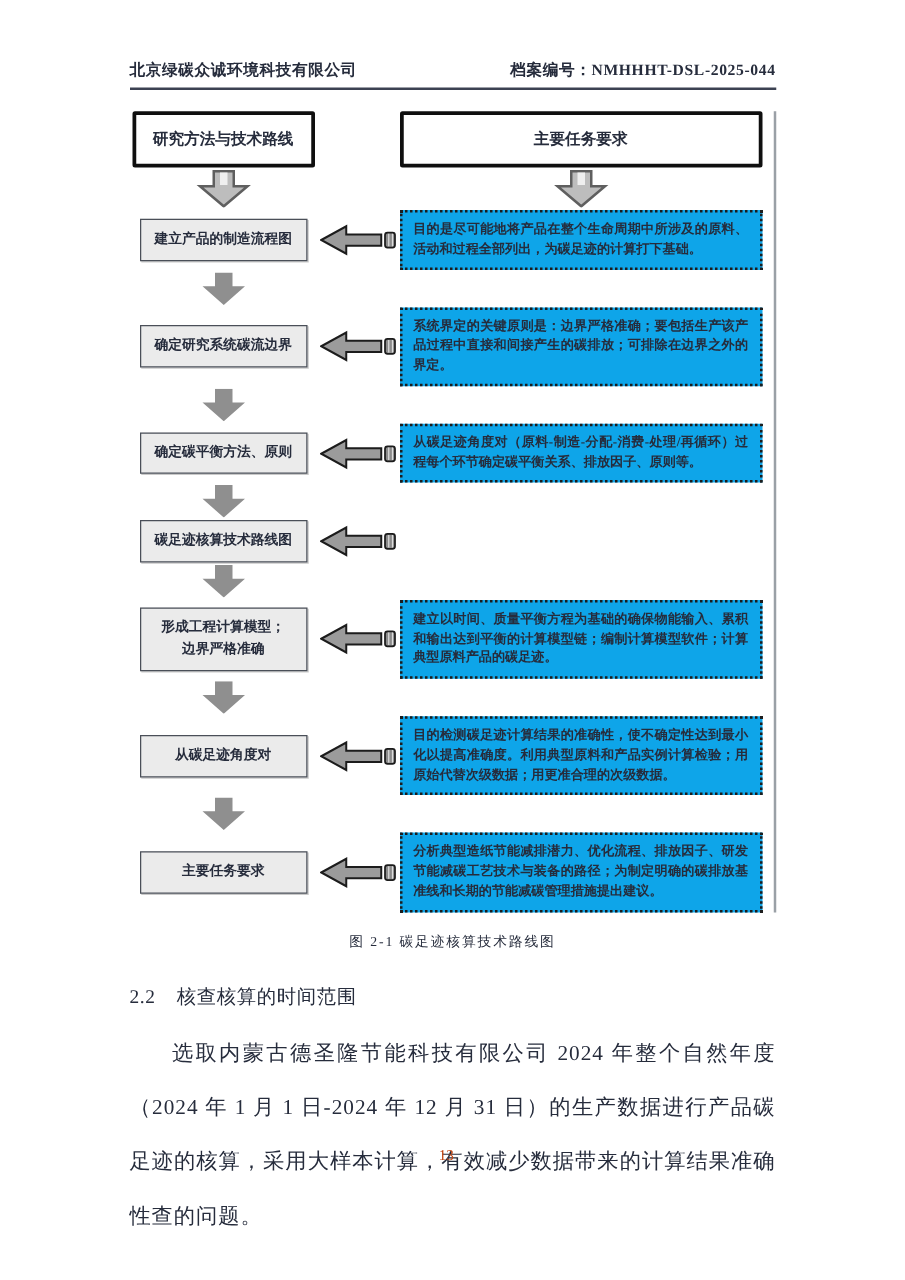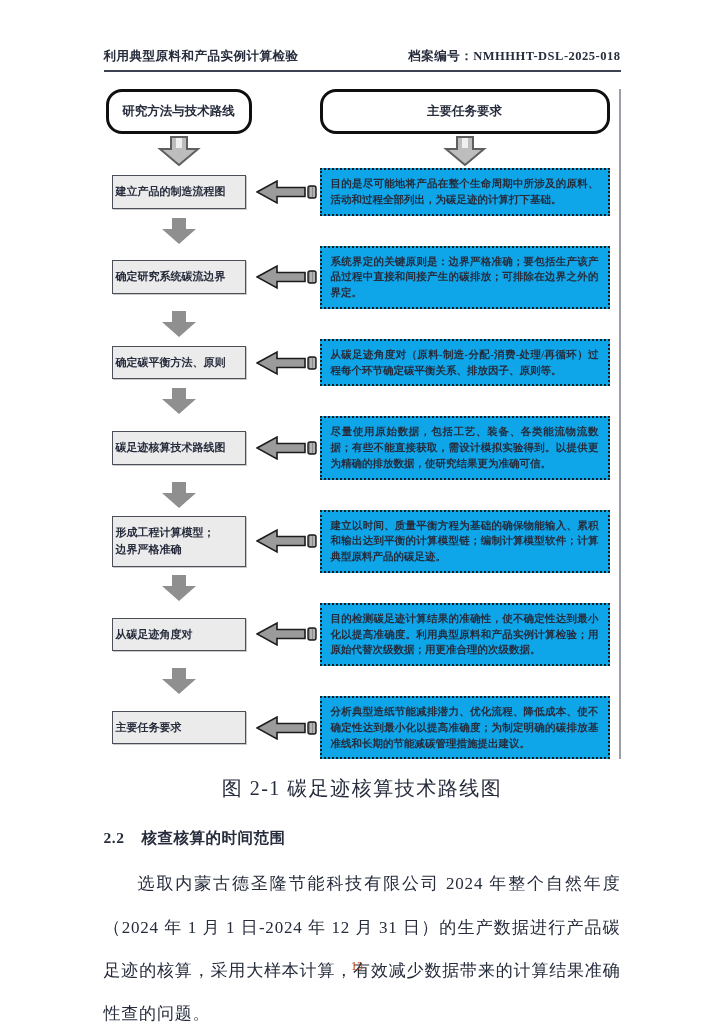--- a/index.html
+++ b/index.html
@@ -33,21 +33,21 @@
     padding-right: 9px;
     border-right: 2px solid #9aa0a6;
   }
   .fig-row { display: flex; align-items: center; }
   .col-step  { width: 150px; display: flex; justify-content: center; flex-shrink: 0; }
   .col-arrow { width: 66px;  display: flex; justify-content: center; align-items: center; flex-shrink: 0; }
   .col-task  { flex: 1; display: flex; justify-content: center; }
 
   .title-box {
     border: 3px solid #0f0f0f;
-    border-radius: 16px;
+    border-radius: 2px;
     background: #ffffff;
     font-weight: bold;
     font-size: 12.5px;
     text-align: center;
     padding: 11px 6px;
     width: 100%;
   }
   .col-step .title-box { width: 146px; }
   .col-task .title-box { width: 100%; font-family: Liberation Mono, monospace; }
 
@@ -56,46 +56,47 @@
   .arrow-svg { display: block; }
 
   .step-box {
     width: 134px;
     border: 1.5px solid #4a4f58;
     background: #ebebeb;
     box-shadow: 1px 1px 0 #c9c9c9;
     font-weight: bold;
     font-size: 11px;
     line-height: 1.6;
+    text-align: center;
     padding: 7px 3px;
     white-space: pre-line;
   }
   .task-box {
     width: 100%;
     border: 2px dotted #1d1d1d;
     background: #0ea5e9;
     font-weight: bold;
     font-size: 10.5px;
     line-height: 1.5;
     padding: 6px 9px;
     text-align: justify;
   }
   .step-row { margin: 0; }
 
   
   .caption {
     text-align: center;
-    font-size: 20px;
+    font-size: 11px;
     margin-top: 16px;
     letter-spacing: 1.5px;
   }
   .section-heading {
     margin-top: 26px;
     font-size: 15.5px;
-    font-weight: bold;
+    font-weight: normal;
     letter-spacing: 0.5px;
   }
   .section-heading .sec-num { margin-right: 17px; }
   .body-paragraph {
     margin-top: 13px;
     font-size: 17px;
     line-height: 2.55;
     text-align: justify;
     text-indent: 2em;
     letter-spacing: 0.8px;
@@ -108,22 +109,22 @@
     font-size: 12px;
     color: #c2410c;
   }
 </style>
 </head>
 <body>
 
 <div class="page">
 
   <div class="doc-header">
-    <span class="company">利用典型原料和产品实例计算检验</span>
-    <span class="archive">档案编号：NMHHHT-DSL-2025-018</span>
+    <span class="company">北京绿碳众诚环境科技有限公司</span>
+    <span class="archive">档案编号：NMHHHT-DSL-2025-044</span>
   </div>
 
   <div class="figure">
 
     <div class="fig-row">
       <div class="col-step">
         <div class="title-box">研究方法与技术路线</div>
       </div>
       <div class="col-arrow"></div>
       <div class="col-task">
@@ -233,23 +234,20 @@
           <div class="step-box">碳足迹核算技术路线图</div>
         </div>
       <div class="col-arrow">
         <svg class="arrow-svg" width="62" height="28" viewBox="0 0 62 28">
           <polygon points="1,14 21,3 21,9.5 49,9.5 49,18.5 21,18.5 21,25" fill="#9b9b9b" stroke="#1c1c1c" stroke-width="1.6"></polygon>
           <rect x="52" y="8" width="8" height="12" rx="2" fill="#8b8b8b" stroke="#1c1c1c" stroke-width="1.4"></rect>
           <line x1="55" y1="9" x2="55" y2="19" stroke="#dcdcdc" stroke-width="1"></line>
           <line x1="58" y1="9" x2="58" y2="19" stroke="#dcdcdc" stroke-width="1"></line>
         </svg>
       </div>
-      <div class="col-task">
-          <div class="task-box">尽量使用原始数据，包括工艺、装备、各类能流物流数据；有些不能直接获取，需设计模拟实验得到。以提供更为精确的排放数据，使研究结果更为准确可信。</div>
-        </div>
     </div>
 
     <div class="fig-row arrow-row">
       <div class="col-step">
         <svg class="arrow-svg" width="40" height="26" viewBox="0 0 40 26">
           <polygon points="13,0 27,0 27,11 37,11 20,26 3,11 13,11" fill="#8f8f8f"></polygon>
         </svg>
       </div>
       <div class="col-arrow"></div>
         <div class="col-task"></div>
@@ -316,21 +314,21 @@
         </div>
       <div class="col-arrow">
         <svg class="arrow-svg" width="62" height="28" viewBox="0 0 62 28">
           <polygon points="1,14 21,3 21,9.5 49,9.5 49,18.5 21,18.5 21,25" fill="#9b9b9b" stroke="#1c1c1c" stroke-width="1.6"></polygon>
           <rect x="52" y="8" width="8" height="12" rx="2" fill="#8b8b8b" stroke="#1c1c1c" stroke-width="1.4"></rect>
           <line x1="55" y1="9" x2="55" y2="19" stroke="#dcdcdc" stroke-width="1"></line>
           <line x1="58" y1="9" x2="58" y2="19" stroke="#dcdcdc" stroke-width="1"></line>
         </svg>
       </div>
       <div class="col-task">
-          <div class="task-box">分析典型造纸节能减排潜力、优化流程、降低成本、使不确定性达到最小化以提高准确度；为制定明确的碳排放基准线和长期的节能减碳管理措施提出建议。</div>
+          <div class="task-box">分析典型造纸节能减排潜力、优化流程、排放因子、研发节能减碳工艺技术与装备的路径；为制定明确的碳排放基准线和长期的节能减碳管理措施提出建议。</div>
         </div>
     </div>
 
   </div>
 
   <div class="caption">图 2-1 碳足迹核算技术路线图</div>
 
   <div class="section-heading">
     <span class="sec-num">2.2</span><span>核查核算的时间范围</span>
   </div>

